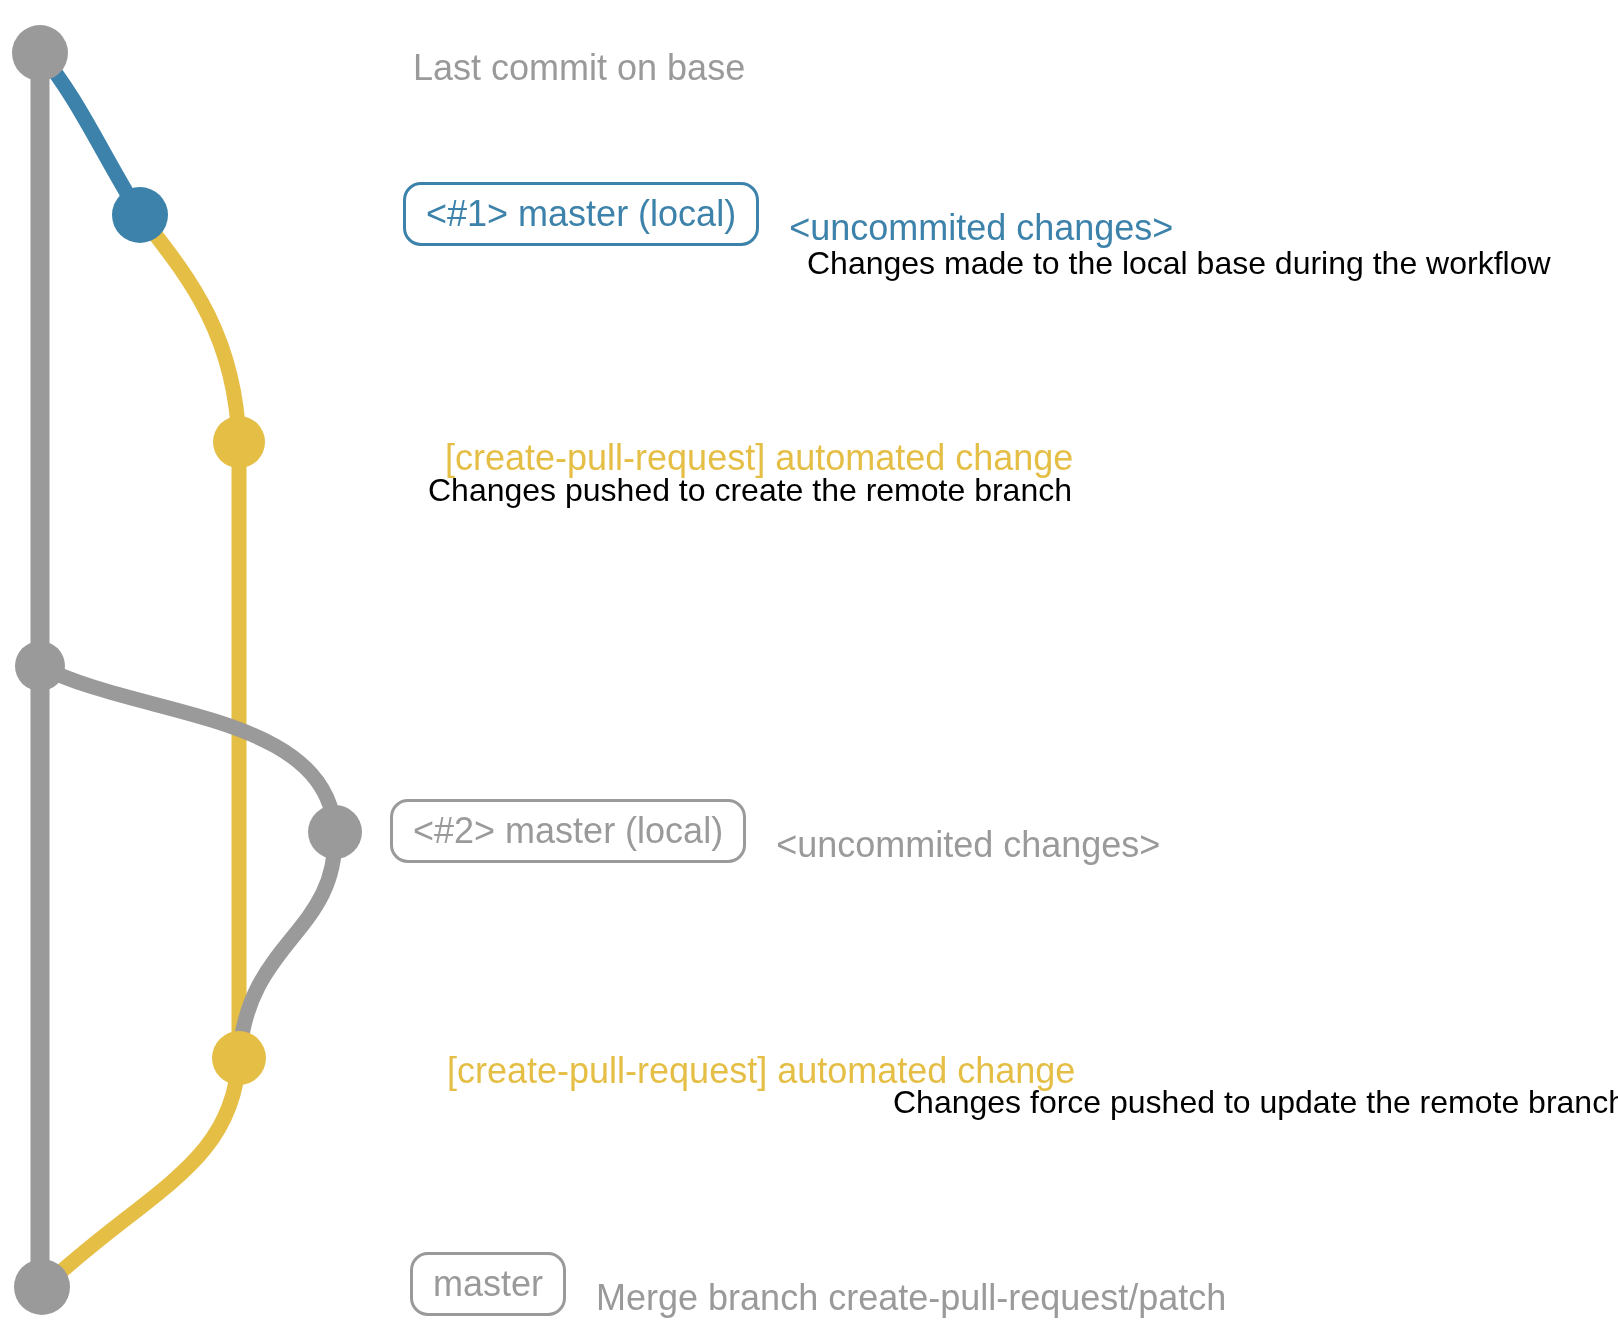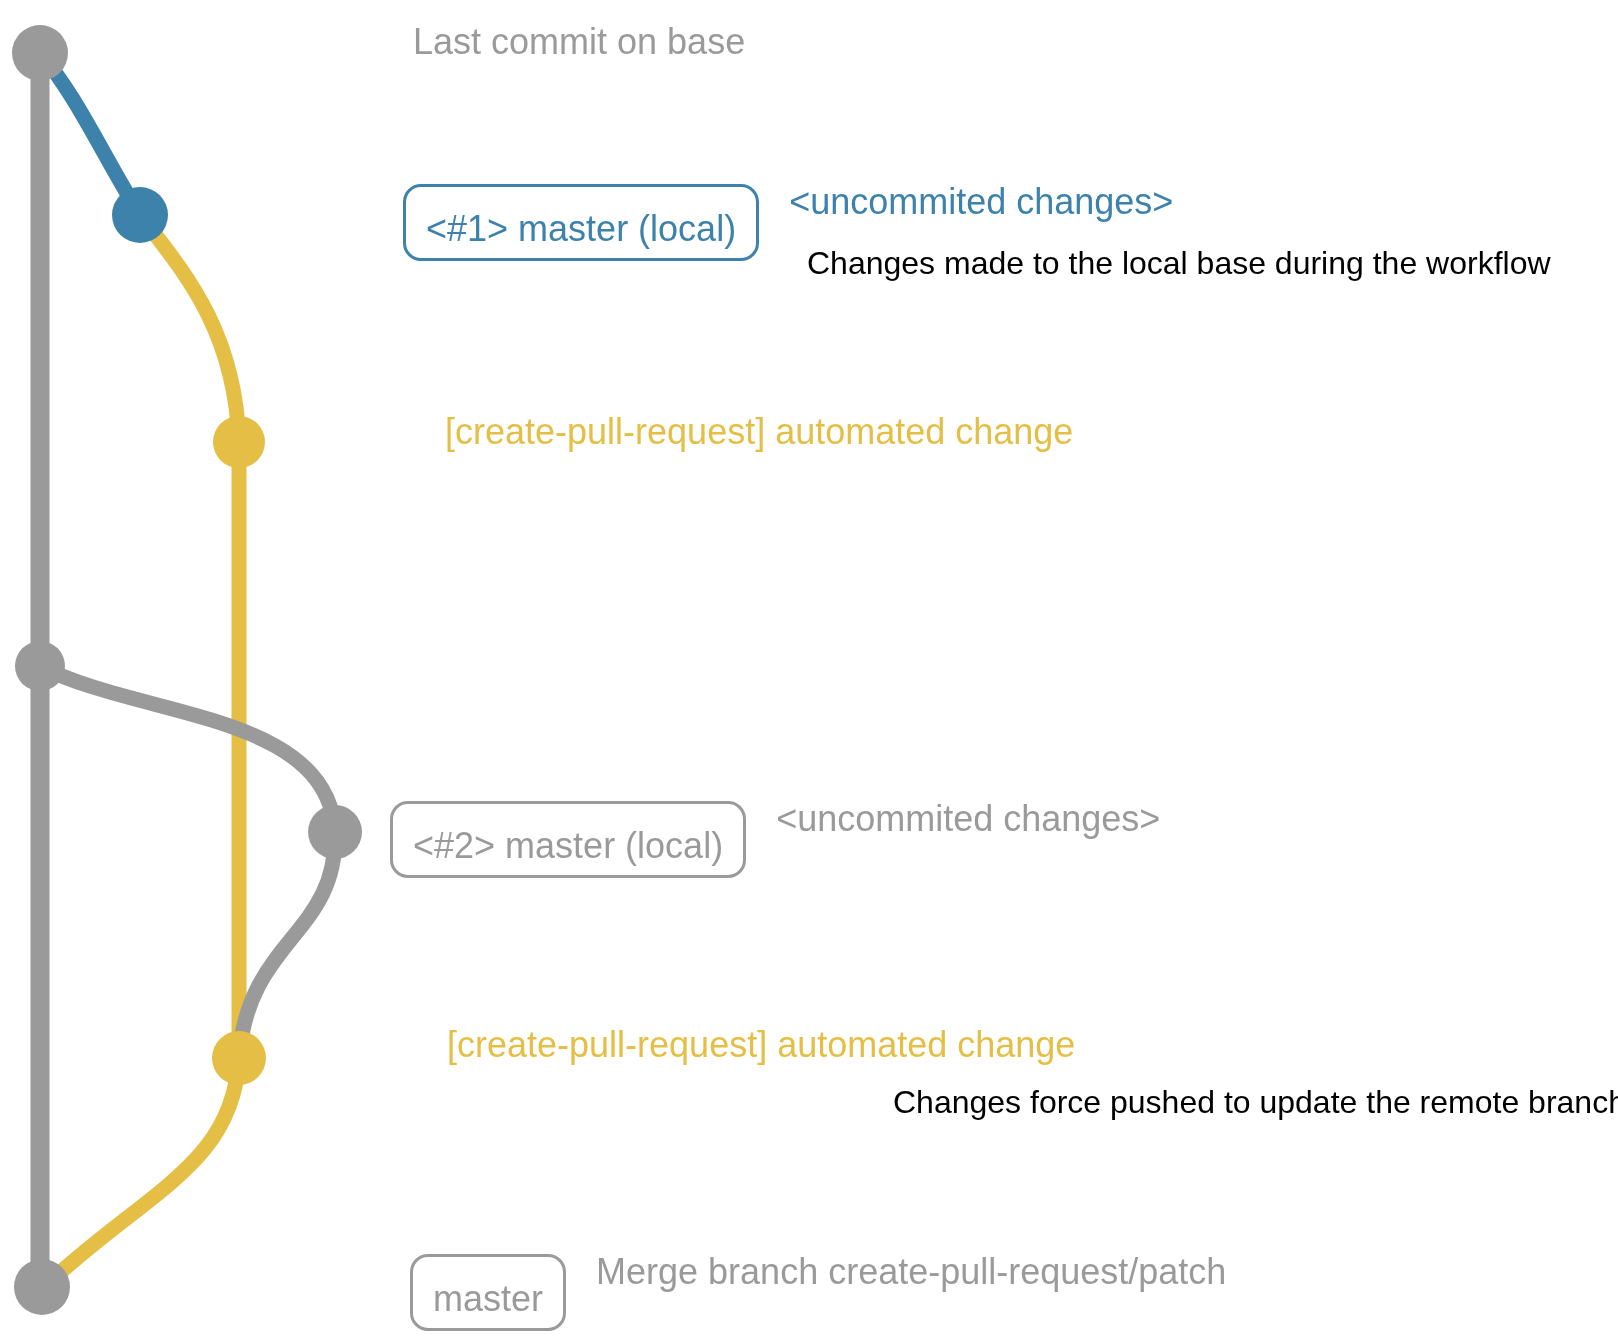--- a/index.html
+++ b/index.html
@@ -7,33 +7,33 @@
     position:relative;
     width:1618px;height:1344px;
     background:#ffffff;
     overflow:hidden;
     font-family:"Liberation Sans", sans-serif;
   }
   .graph-svg{position:absolute;left:0;top:0;width:1618px;height:1344px;}
   .line{
     position:absolute;
     display:flex;
-    align-items:flex-start;
+    align-items:flex-end;
     gap:30px;
     height:62px;
     font-size:36px;
     white-space:nowrap;
     line-height:1;
   }
   .badge{
     display:inline-flex;
     align-items:center;
     border:3px solid currentColor;
     border-radius:18px;
-    padding:21px 20px 9px 20px;
+    padding:8px 20px 9px 20px;
     font-size:36px;
     line-height:1.15;
   }
   .note{
     position:absolute;
     font-family:Liberation Sans, sans-serif;
     font-size:32px;
     color:#000000;
     white-space:nowrap;
     line-height:1.25;
@@ -74,20 +74,21 @@
 
   <div class="line c-blue" style="left:403px;top:184px">
     <span class="badge">&lt;#1&gt; master (local)</span>
     <span>&lt;uncommited changes&gt;</span>
   </div>
   <div class="note" style="left:807px;top:243px">Changes made to the local base during the workflow</div>
 
   <div class="line c-yellow" style="left:401px;top:414px">
     <span>[create-pull-request] automated change</span>
   </div>
+  <div class="note" style="left:428px;top:470px">Changes pushed to create the remote branch</div>
 
 
   <div class="line c-gray" style="left:390px;top:801px">
     <span class="badge">&lt;#2&gt; master (local)</span>
     <span>&lt;uncommited changes&gt;</span>
   </div>
 
   <div class="line c-yellow" style="left:403px;top:1027px">
     <span>[create-pull-request] automated change</span>
   </div>

